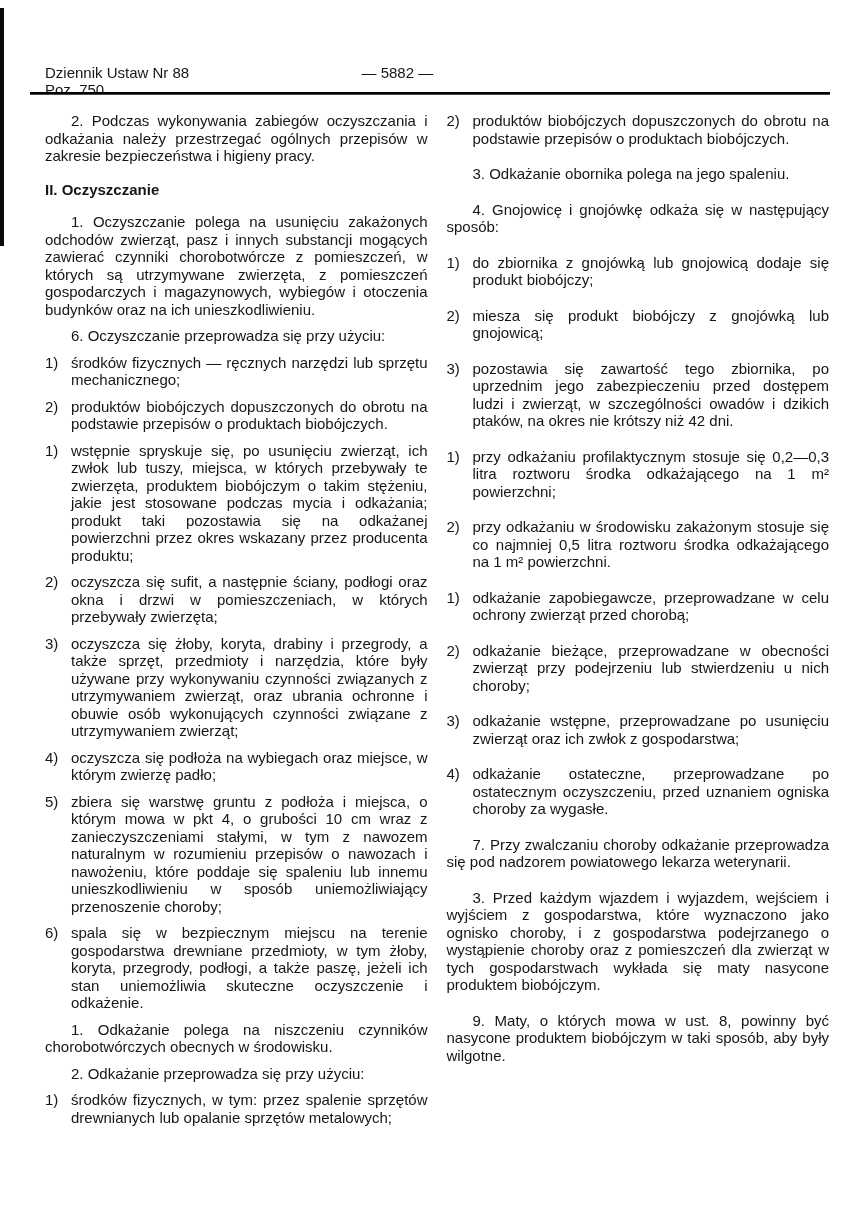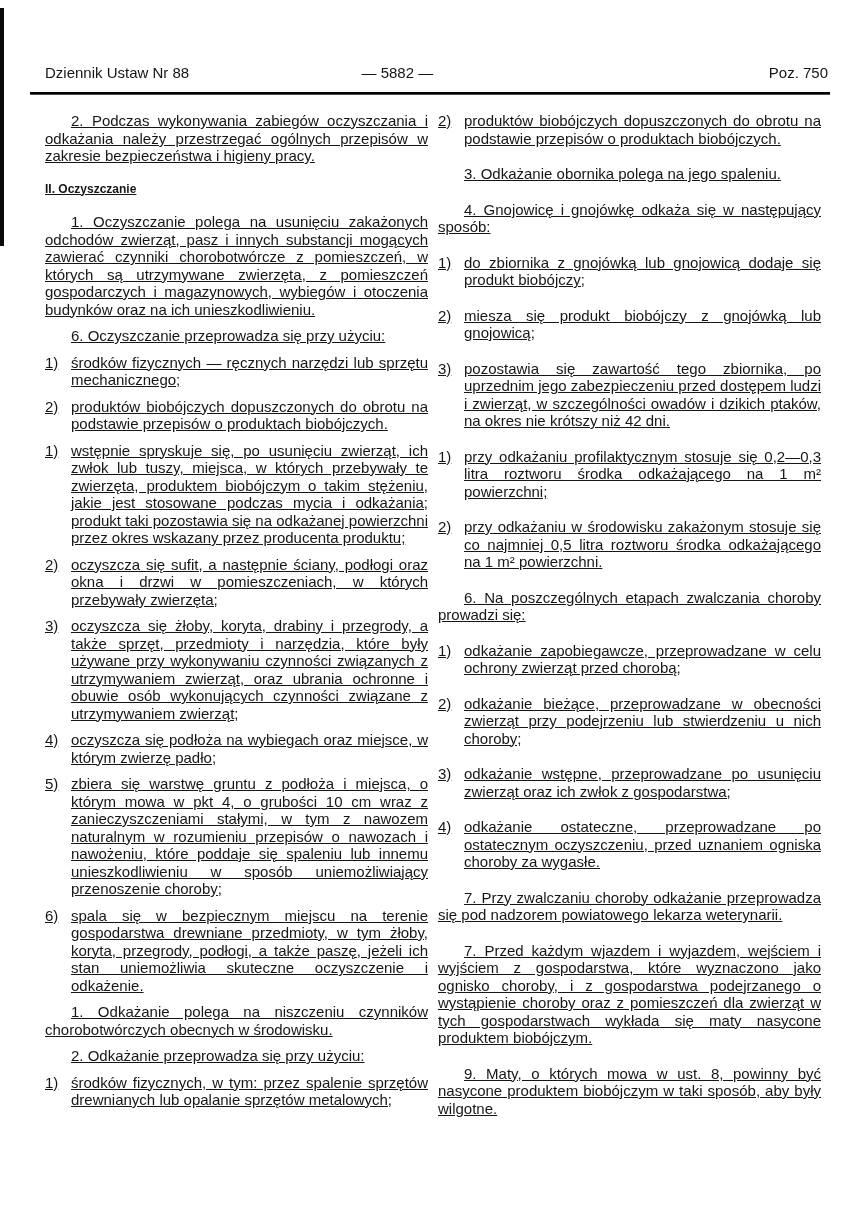--- a/index.html
+++ b/index.html
@@ -30,23 +30,23 @@
     background: #0a0a0a;
   }
   .header {
     position: absolute;
     top: 64px;
     left: 45px;
     right: 31px;
     height: 22px;
     font-size: 15px;
     display: flex;
-    justify-content: space-between;
     align-items: baseline;
     white-space: nowrap;
+    flex-direction: column;
   }
   .header .center { position: absolute; left: 45%; transform: translateX(-50%); }
   .rule {
     position: absolute;
     top: 92px;
     left: 30px;
     right: 29px;
     height: 3px;
     background: #000;
   }
@@ -56,35 +56,34 @@
     margin-top: 2px;
     height: 1px;
     background: #4a4a4a;
   }
   .columns {
     position: absolute;
     top: 112px;
     left: 45px;
     width: 784px;
     display: flex;
-    gap: 10px;
-    text-decoration: underline;
+    gap: 19px;
   }
   .col {
     width: 383px;
     font-size: 15px;
     line-height: 17.5px;
     text-align: justify;
   }
   .col p {
     margin: 0 0 9px 0;
     text-indent: 26px;
   }
   .col h3 {
-    font-size: 12px;
+    font-size: 15px;
     margin: 16px 0 15px 0;
     text-indent: 0;
     font-weight: bold;
   }
   .col .li {
     display: flex;
     margin: 0 0 9px 0;
   }
   .col .li .num {
     flex: 0 0 26px;
@@ -176,35 +175,34 @@
           <span class="txt">pozostawia się zawartość tego zbiornika, po uprzednim jego zabezpieczeniu przed dostępem ludzi i zwierząt, w szczególności owadów i dzikich ptaków, na okres nie krótszy niż 42 dni.</span>
         </div>
         <div class="li">
           <span class="num">1)</span>
           <span class="txt">przy odkażaniu profilaktycznym stosuje się 0,2—0,3 litra roztworu środka odkażającego na 1 m² powierzchni;</span>
         </div>
         <div class="li">
           <span class="num">2)</span>
           <span class="txt">przy odkażaniu w środowisku zakażonym stosuje się co najmniej 0,5 litra roztworu środka odkażającego na 1 m² powierzchni.</span>
         </div>
-        <p>6. Na poszczególnych etapach zwalczania choroby prowadzi się:</p>
         <div class="li">
           <span class="num">1)</span>
           <span class="txt">odkażanie zapobiegawcze, przeprowadzane w celu ochrony zwierząt przed chorobą;</span>
         </div>
         <div class="li">
           <span class="num">2)</span>
           <span class="txt">odkażanie bieżące, przeprowadzane w obecności zwierząt przy podejrzeniu lub stwierdzeniu u nich choroby;</span>
         </div>
         <div class="li">
           <span class="num">3)</span>
           <span class="txt">odkażanie wstępne, przeprowadzane po usunięciu zwierząt oraz ich zwłok z gospodarstwa;</span>
         </div>
         <div class="li">
           <span class="num">4)</span>
           <span class="txt">odkażanie ostateczne, przeprowadzane po ostatecznym oczyszczeniu, przed uznaniem ogniska choroby za wygasłe.</span>
         </div>
         <p>7. Przy zwalczaniu choroby odkażanie przeprowadza się pod nadzorem powiatowego lekarza weterynarii.</p>
-        <p>7. Przed każdym wjazdem i wyjazdem, wejściem i wyjściem z gospodarstwa, które wyznaczono jako ognisko choroby, i z gospodarstwa podejrzanego o wystąpienie choroby oraz z pomieszczeń dla zwierząt w tych gospodarstwach wykłada się maty nasycone produktem biobójczym.</p>
+        <p>3. Przed każdym wjazdem i wyjazdem, wejściem i wyjściem z gospodarstwa, które wyznaczono jako ognisko choroby, i z gospodarstwa podejrzanego o wystąpienie choroby oraz z pomieszczeń dla zwierząt w tych gospodarstwach wykłada się maty nasycone produktem biobójczym.</p>
         <p>9. Maty, o których mowa w ust. 8, powinny być nasycone produktem biobójczym w taki sposób, aby były wilgotne.</p>
       </div>
   </div>
 </div>
 
 </body></html>

